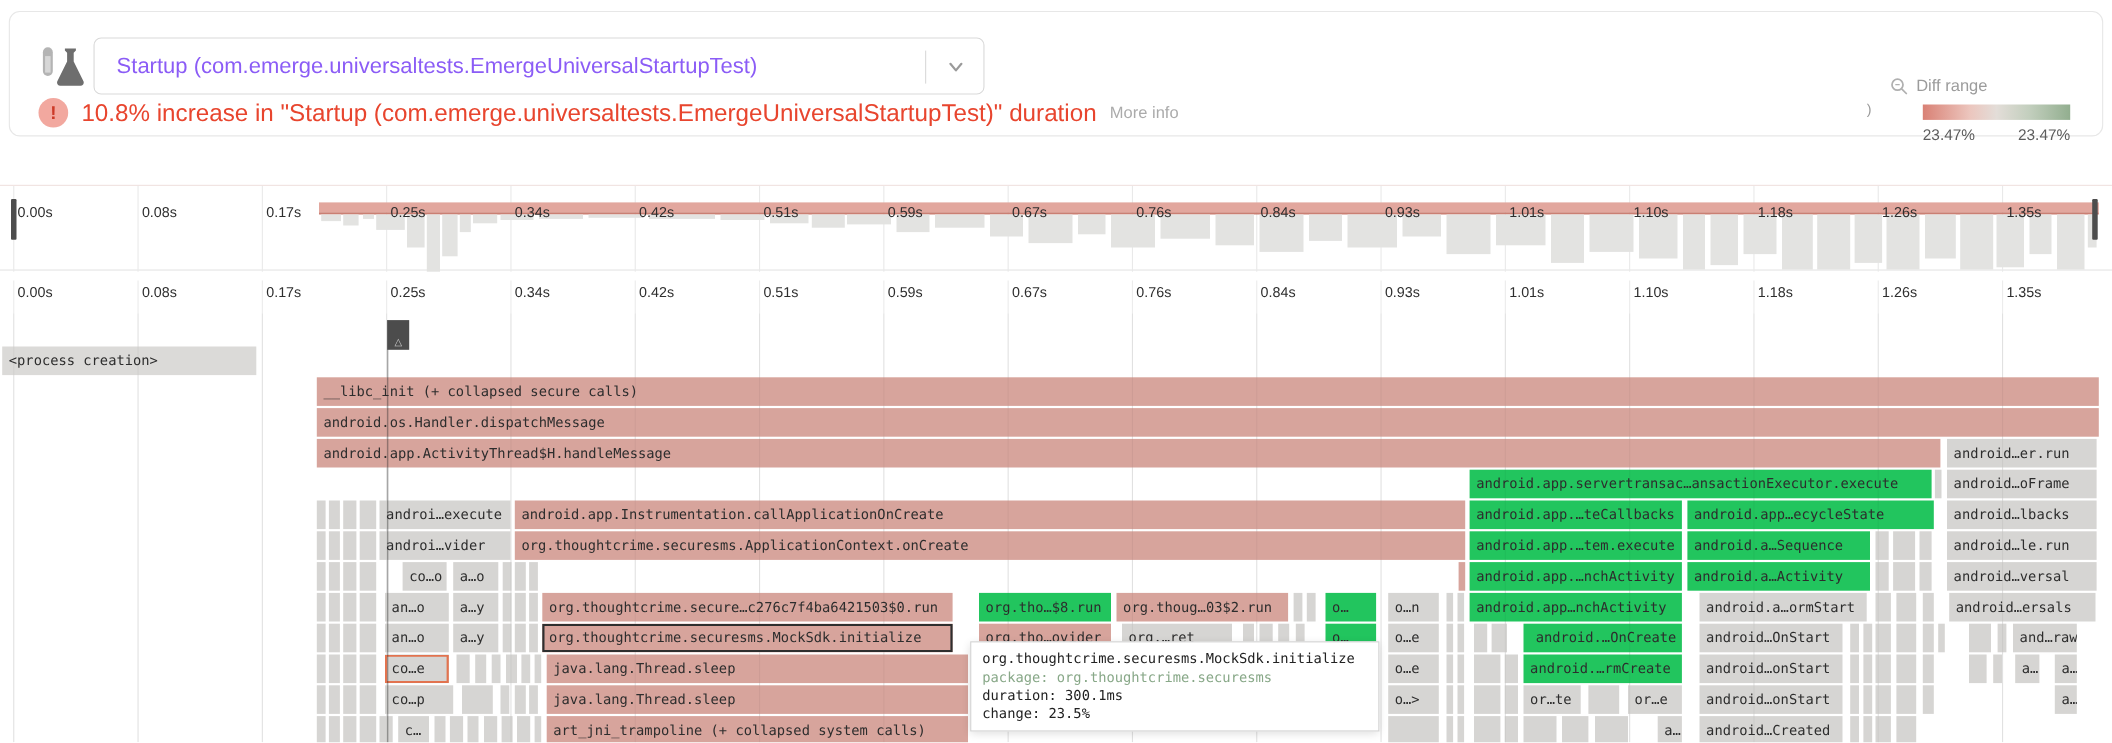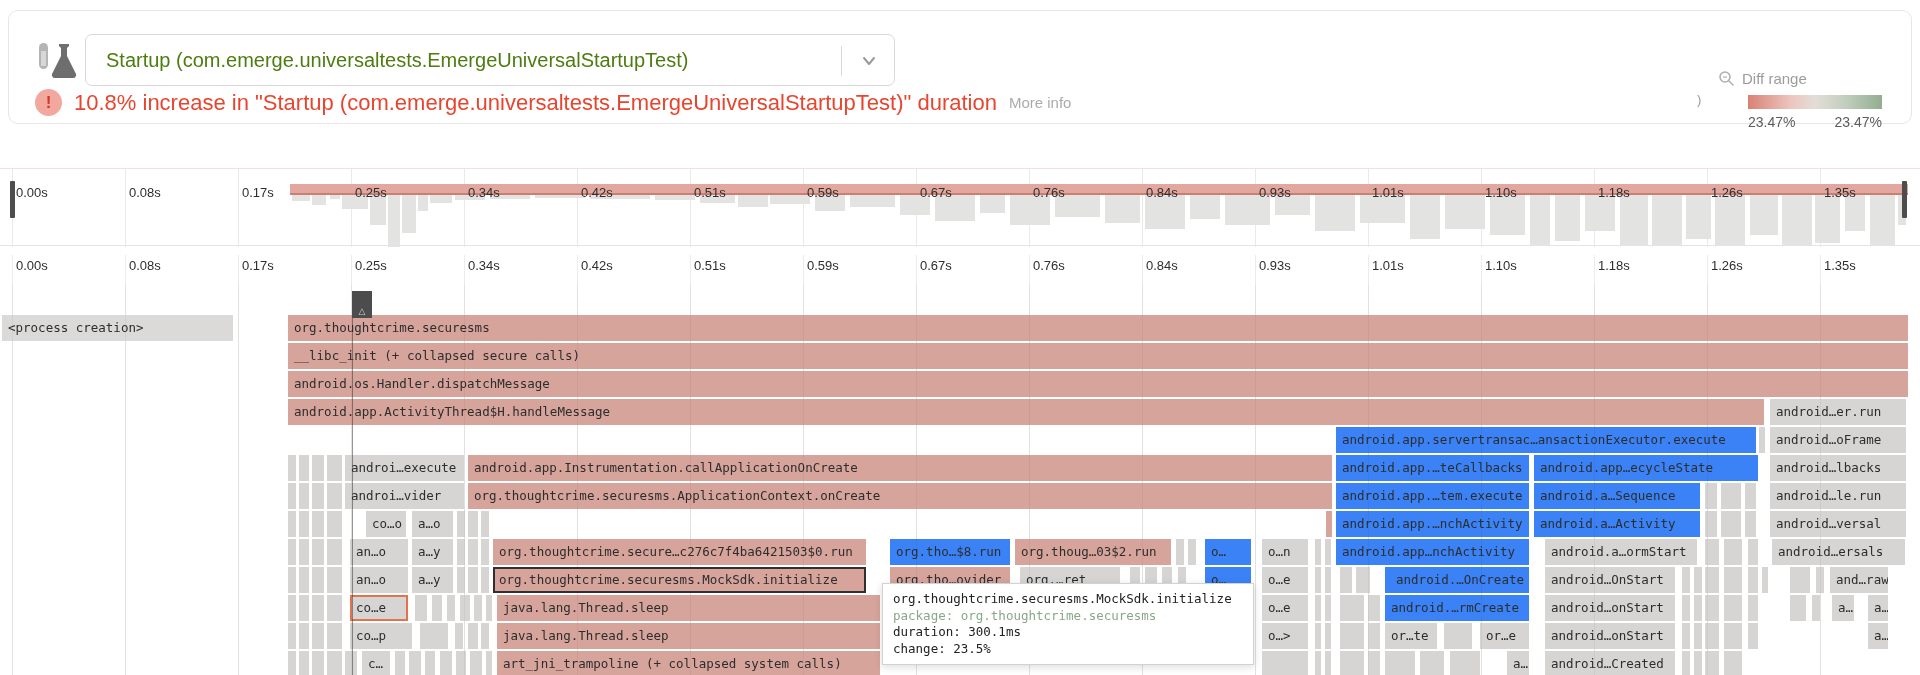--- a/index.html
+++ b/index.html
@@ -7,21 +7,21 @@
   body { font-family: "Liberation Sans", sans-serif; }
   #app { position:relative; width:1920px; height:675px; overflow:hidden; background:#fff; }
 
   
   .card { position:absolute; left:8px; top:10px; width:1904px; height:114px;
           border:1px solid #e7e7e7; border-radius:10px; background:#fff; }
   .flask-wrap { position:absolute; left:26px; top:30px; width:44px; height:42px; }
   .selector { position:absolute; left:76px; top:23px; width:810px; height:52px;
               border:1px solid #d9d9d9; border-radius:7px; background:#fff;
               display:flex; align-items:center; cursor:pointer; }
-  .selector-text { padding-left:20px; font-size:20px; color:#4d7c0f; white-space:nowrap; overflow:hidden; }
+  .selector-text { padding-left:20px; font-size:20px; color:#8b5cf6; white-space:nowrap; overflow:hidden; }
   .selector-divider { position:absolute; right:52px; top:11px; width:1px; height:30px; background:#d9d9d9; }
   .selector-chevron { position:absolute; right:16px; top:17px; color:#9a9a9a; }
   .warn-row { position:absolute; left:26px; top:78px; display:flex; align-items:center; gap:12px; }
   .warn-icon { width:27px; height:27px; border-radius:50%; background:#f2a89f; color:#cc3a28;
                font-weight:bold; font-size:17px; display:flex; align-items:center; justify-content:center; }
   .warn-text { font-size:22px; color:#e8452e; white-space:nowrap; }
   .more-info { font-size:15px; color:#ababab; cursor:pointer; }
   .stray-paren { position:absolute; left:1697px; top:92px; font-size:13px; color:#9a9a9a; }
 
   .diff-block { position:absolute; left:1718px; top:70px; width:170px; }
@@ -46,21 +46,21 @@
   #trace { position:absolute; left:0; top:255px; width:1920px; height:420px; }
   .grid-under { position:absolute; top:0; width:1px; height:420px; background:#ececec; z-index:0; }
   .grid-over  { position:absolute; top:30px; width:1px; height:390px; background:rgba(0,0,0,0.045); z-index:2;
                 pointer-events:none; }
   .ruler-label { position:absolute; top:3px; font-size:13px; color:#2e2e2e; z-index:1; }
 
   .seg { position:absolute; height:26px; line-height:26px; font-family:"DejaVu Sans Mono", monospace;
          font-size:12.5px; color:#2d2d2d; white-space:nowrap; overflow:hidden; padding-left:6px;
          z-index:1; cursor:pointer; }
   .c-red   { background:#d7a49c; }
-  .c-green { background:#3b82f6; }
+  .c-green { background:#22c55e; }
   .c-gray  { background:#d6d5d3; }
   .c-proc  { background:#dbdad8; }
   .b-dark   { box-shadow: inset 0 0 0 2px #2f2f2f; z-index:3; }
   .b-orange { box-shadow: inset 0 0 0 2px #e2734f; z-index:3; }
 
   .marker-line { position:absolute; width:1px; background:rgba(45,45,45,0.5); z-index:4; }
   .marker-flag { position:absolute; width:20px; height:27px; background:#4c4c4c; z-index:4; cursor:pointer;
                  display:flex; align-items:flex-end; justify-content:center; }
   .marker-flag span { color:#cfcfcf; font-size:9px; line-height:13px; }
 
@@ -257,21 +257,20 @@
       <div class="grid-under" style="left: 1594px;"></div>
       <div class="grid-over" style="left: 1594px;"></div>
       <div class="ruler-label" style="left: 1598px;">1.18s</div>
       <div class="grid-under" style="left: 1707px;"></div>
       <div class="grid-over" style="left: 1707px;"></div>
       <div class="ruler-label" style="left: 1711px;">1.26s</div>
       <div class="grid-under" style="left: 1820px;"></div>
       <div class="grid-over" style="left: 1820px;"></div>
       <div class="ruler-label" style="left: 1824px;">1.35s</div>
       <div class="seg c-proc" style="left: 2px; width: 231px; top: 60px;">&lt;process creation&gt;</div>
-      <div class="seg c-red" style="left: 288px; width: 1620px; top: 60px;">org.thoughtcrime.securesms</div>
       <div class="seg c-red" style="left: 288px; width: 1620px; top: 88px;">__libc_init (+ collapsed secure calls)</div>
       <div class="seg c-red" style="left: 288px; width: 1620px; top: 116px;">android.os.Handler.dispatchMessage</div>
       <div class="seg c-red" style="left: 288px; width: 1476px; top: 144px;">android.app.ActivityThread$H.handleMessage</div>
       <div class="seg c-gray" style="left: 1770px; width: 136px; top: 144px;">android…er.run</div>
       <div class="seg c-green" style="left: 1336px; width: 420px; top: 172px;">android.app.servertransac…ansactionExecutor.execute</div>
       <div class="seg c-gray" style="left: 1759px; width: 4px; top: 172px;"></div>
       <div class="seg c-gray" style="left: 1770px; width: 136px; top: 172px;">android…oFrame</div>
       <div class="seg c-gray" style="left: 288px; width: 8px; top: 200px;"></div>
       <div class="seg c-gray" style="left: 299px; width: 10px; top: 200px;"></div>
       <div class="seg c-gray" style="left: 312px; width: 12px; top: 200px;"></div>

